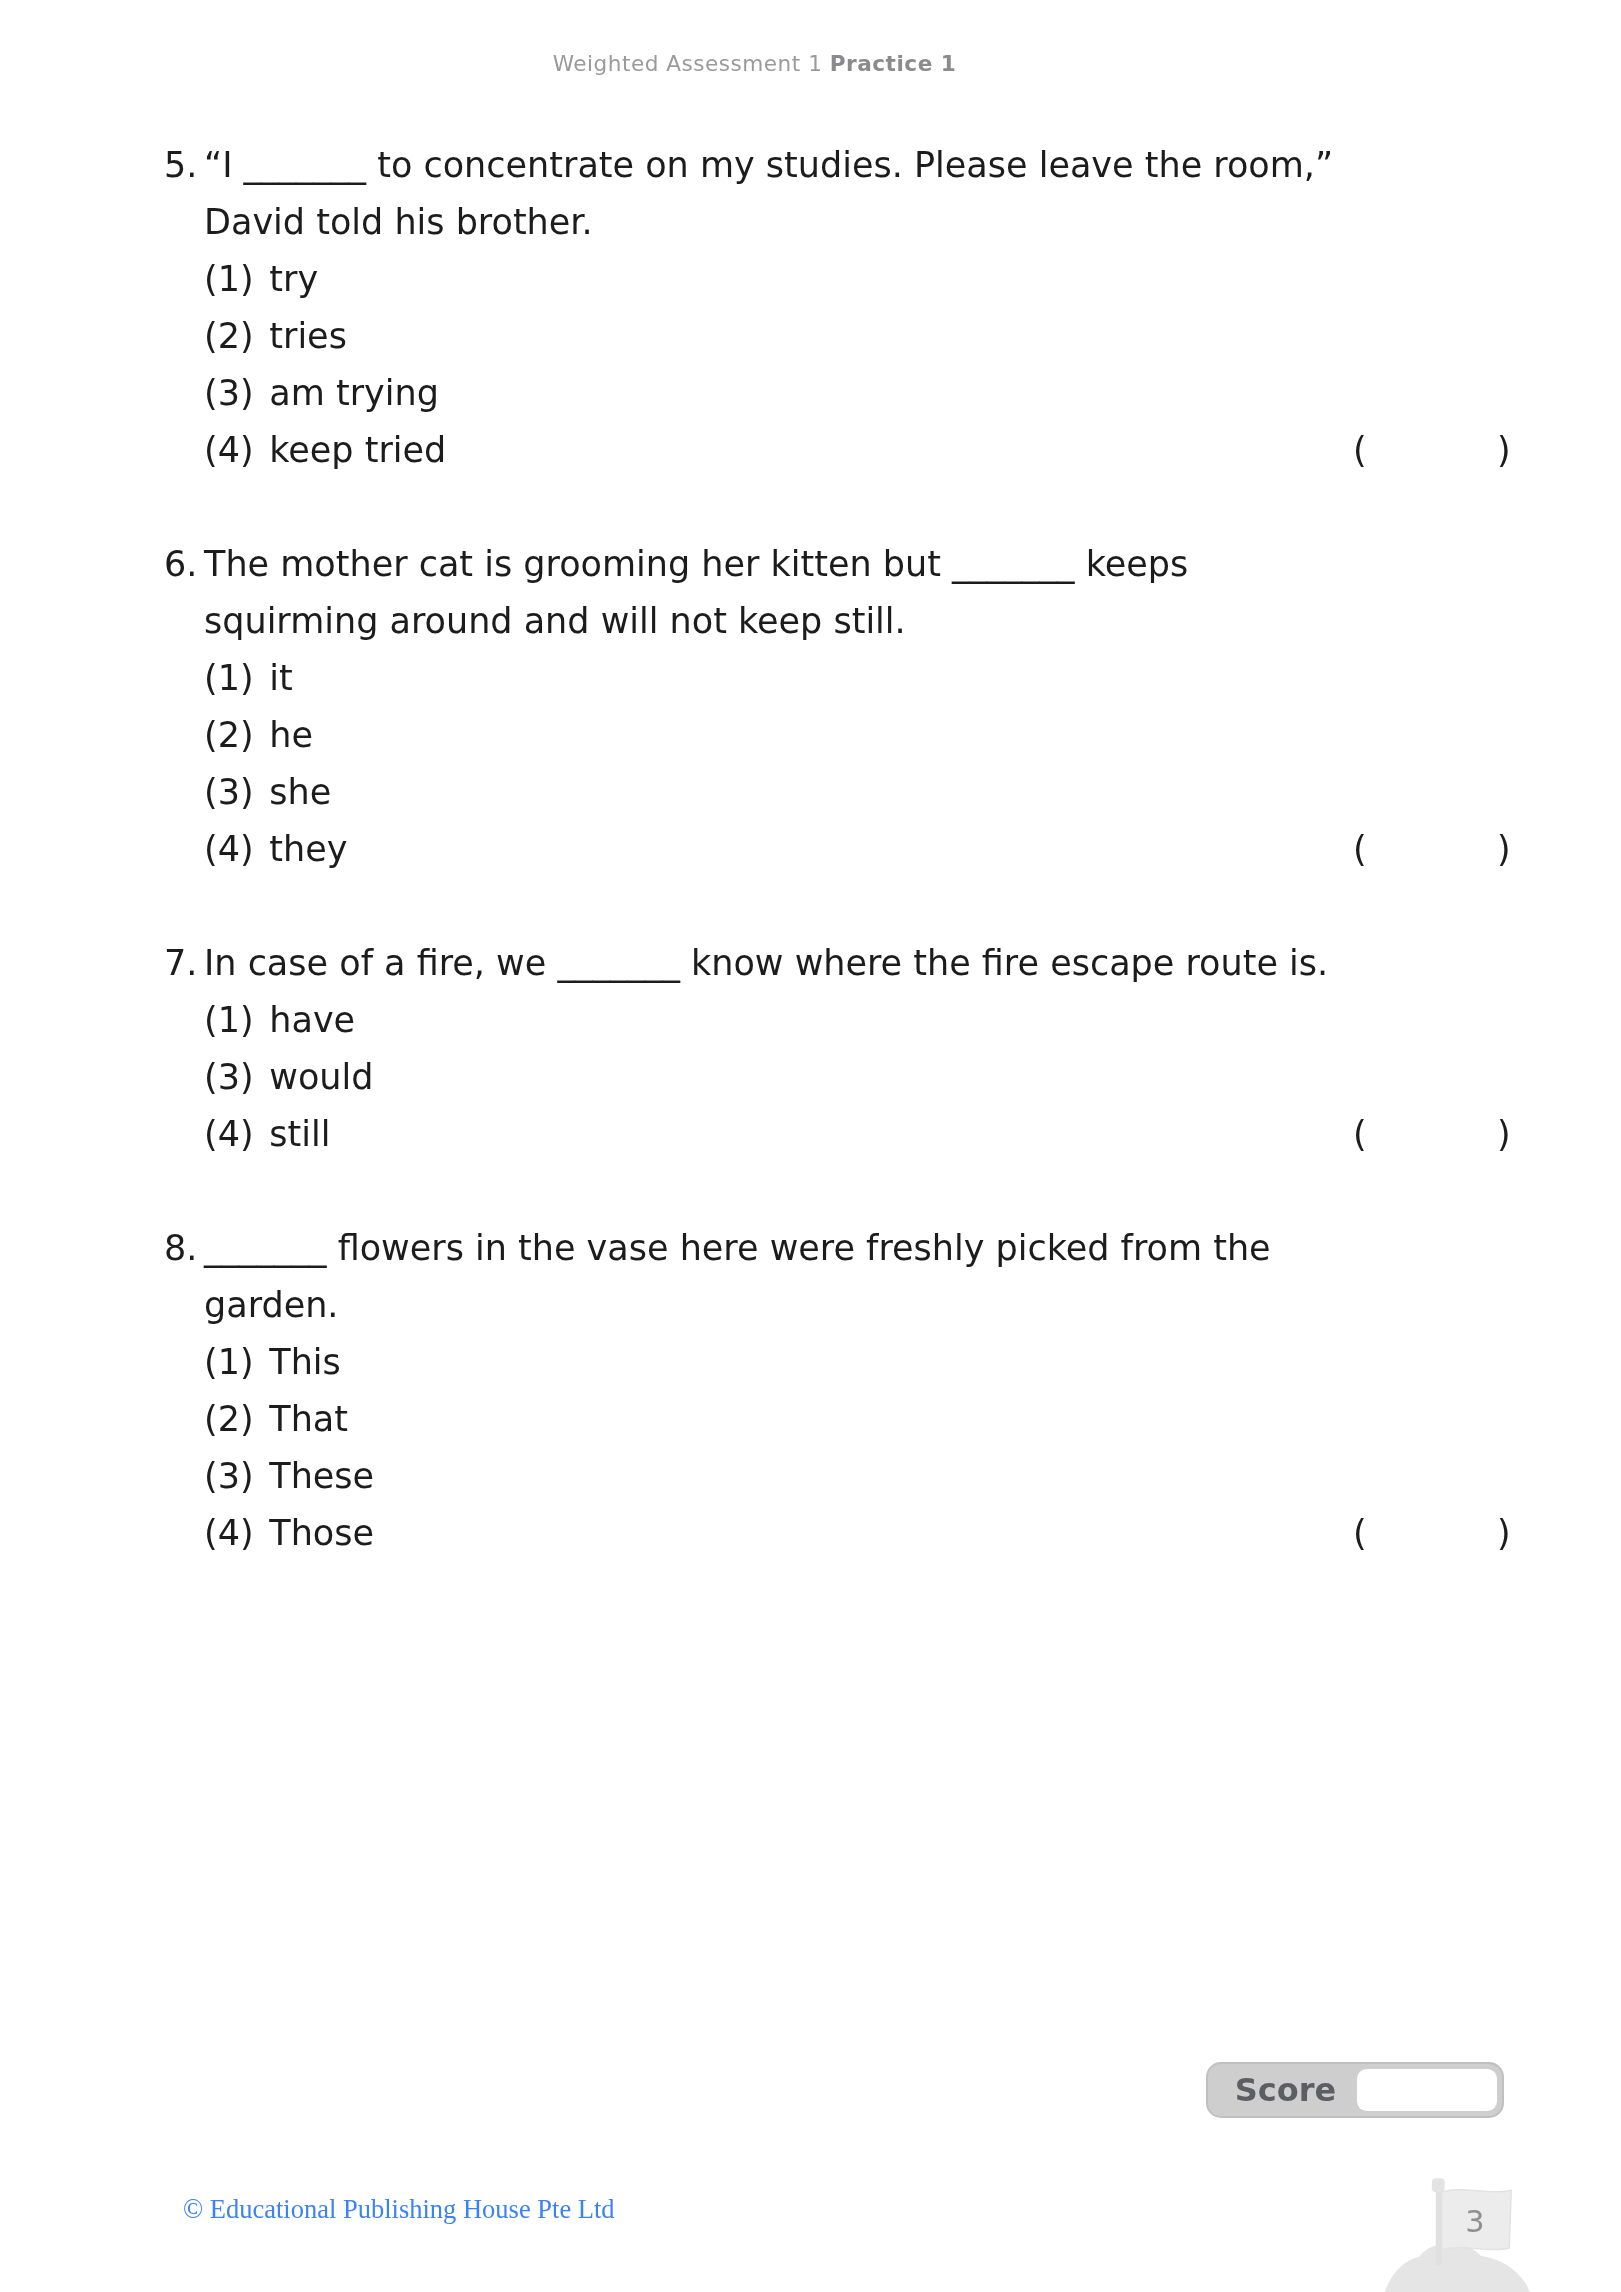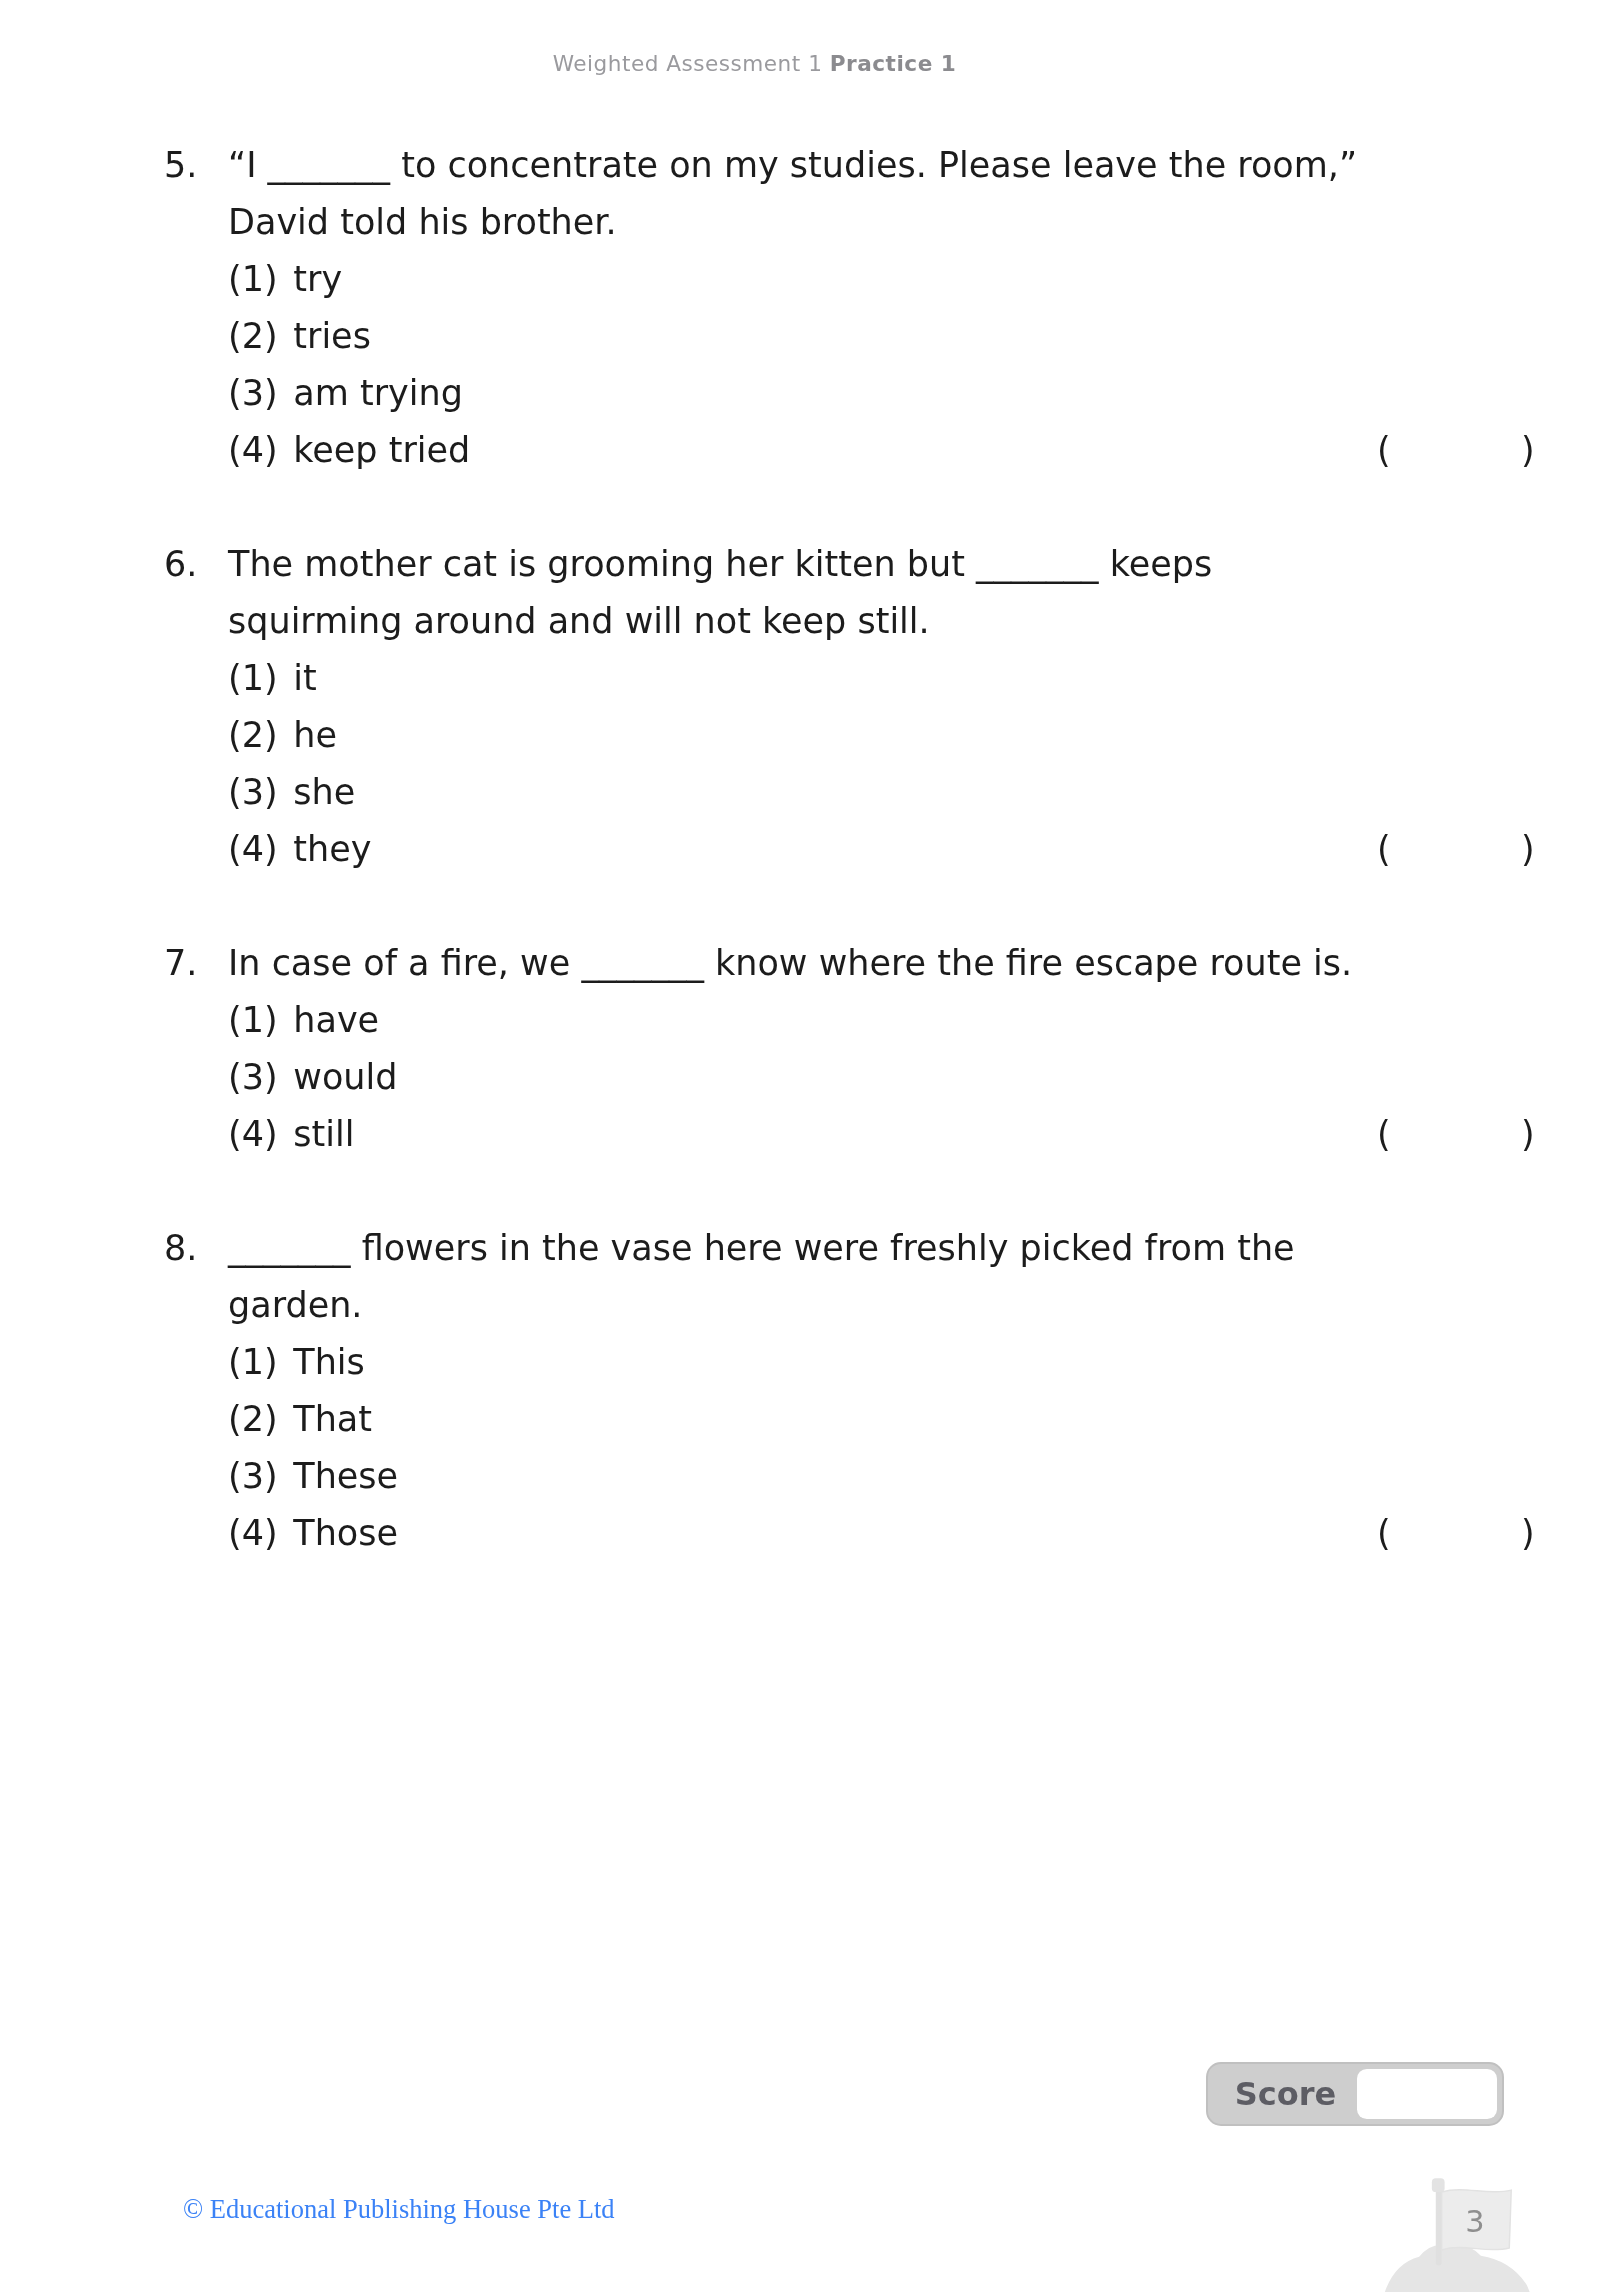--- a/index.html
+++ b/index.html
@@ -52,21 +52,20 @@
     line-height: 57px;
   }
   .q-body {
     flex: 1 1 auto;
     position: relative;
   }
   .stem-line, .option-row {
     height: 57px;
     line-height: 57px;
     white-space: nowrap;
-    margin-left: 24px;
   }
   .opt-num {
     display: inline-block;
     margin-right: 15.7px;
   }
   .option-row { position: relative; }
   .ans-open, .ans-close {
     position: absolute;
     top: 0;
     height: 57px;
@@ -74,21 +73,21 @@
   }
   .ans-open  { left: 1149px; }
   .ans-close { left: 1293px; }
 
   
   .score-box {
     position: absolute;
     left: 1206px;
     top: 2062px;
     width: 298px;
-    height: 64px;
+    height: 56px;
     background: #cecece;
     border: 2px solid #c0c0c0;
     border-radius: 15px;
     box-sizing: border-box;
   }
   .score-label {
     position: absolute;
     left: 0;
     top: 0;
     bottom: 0;

